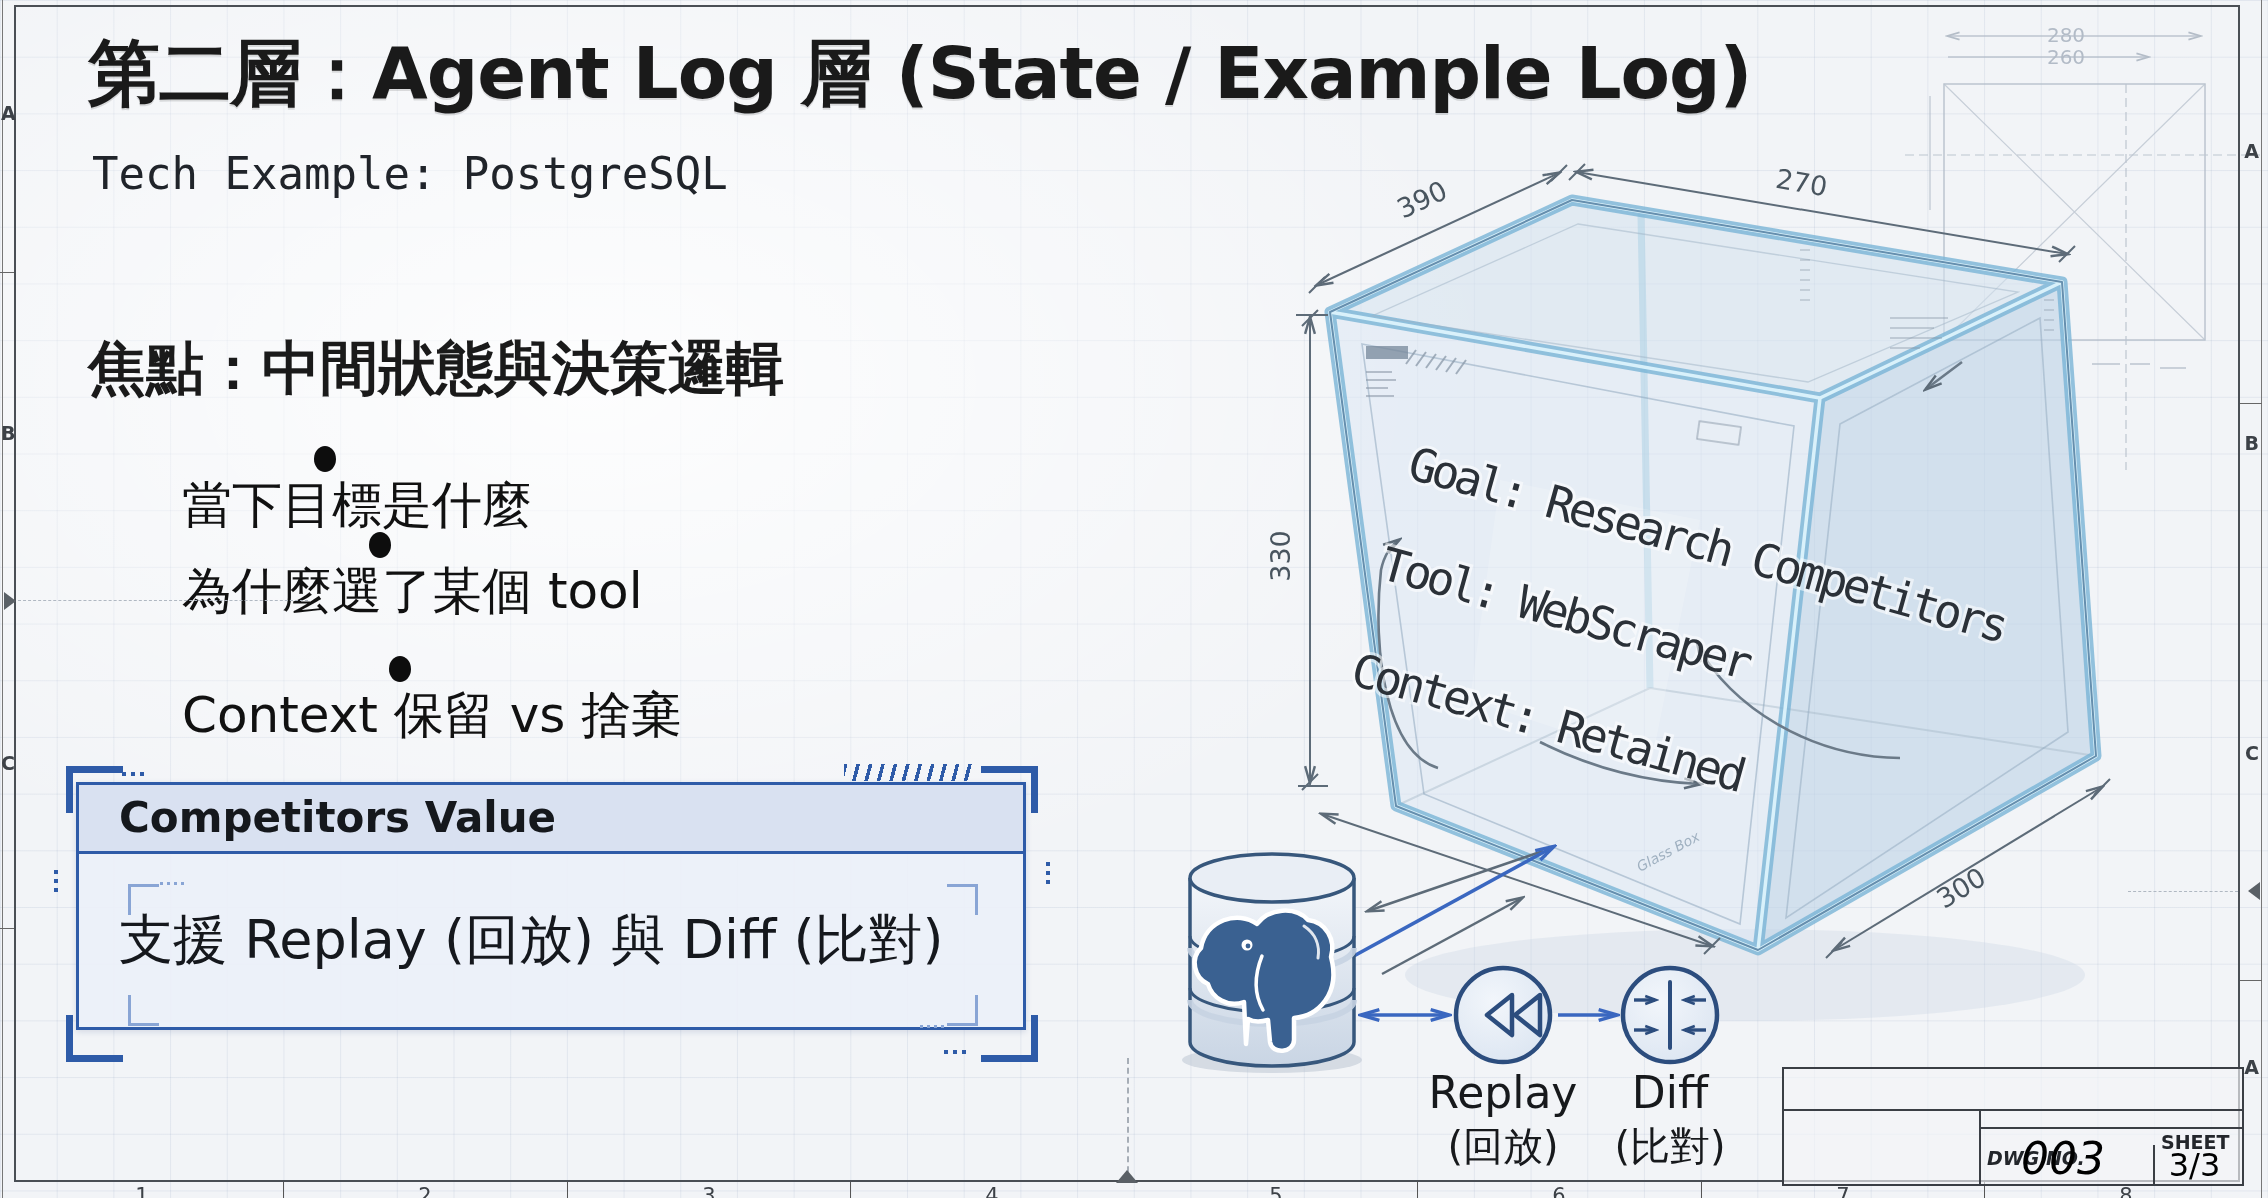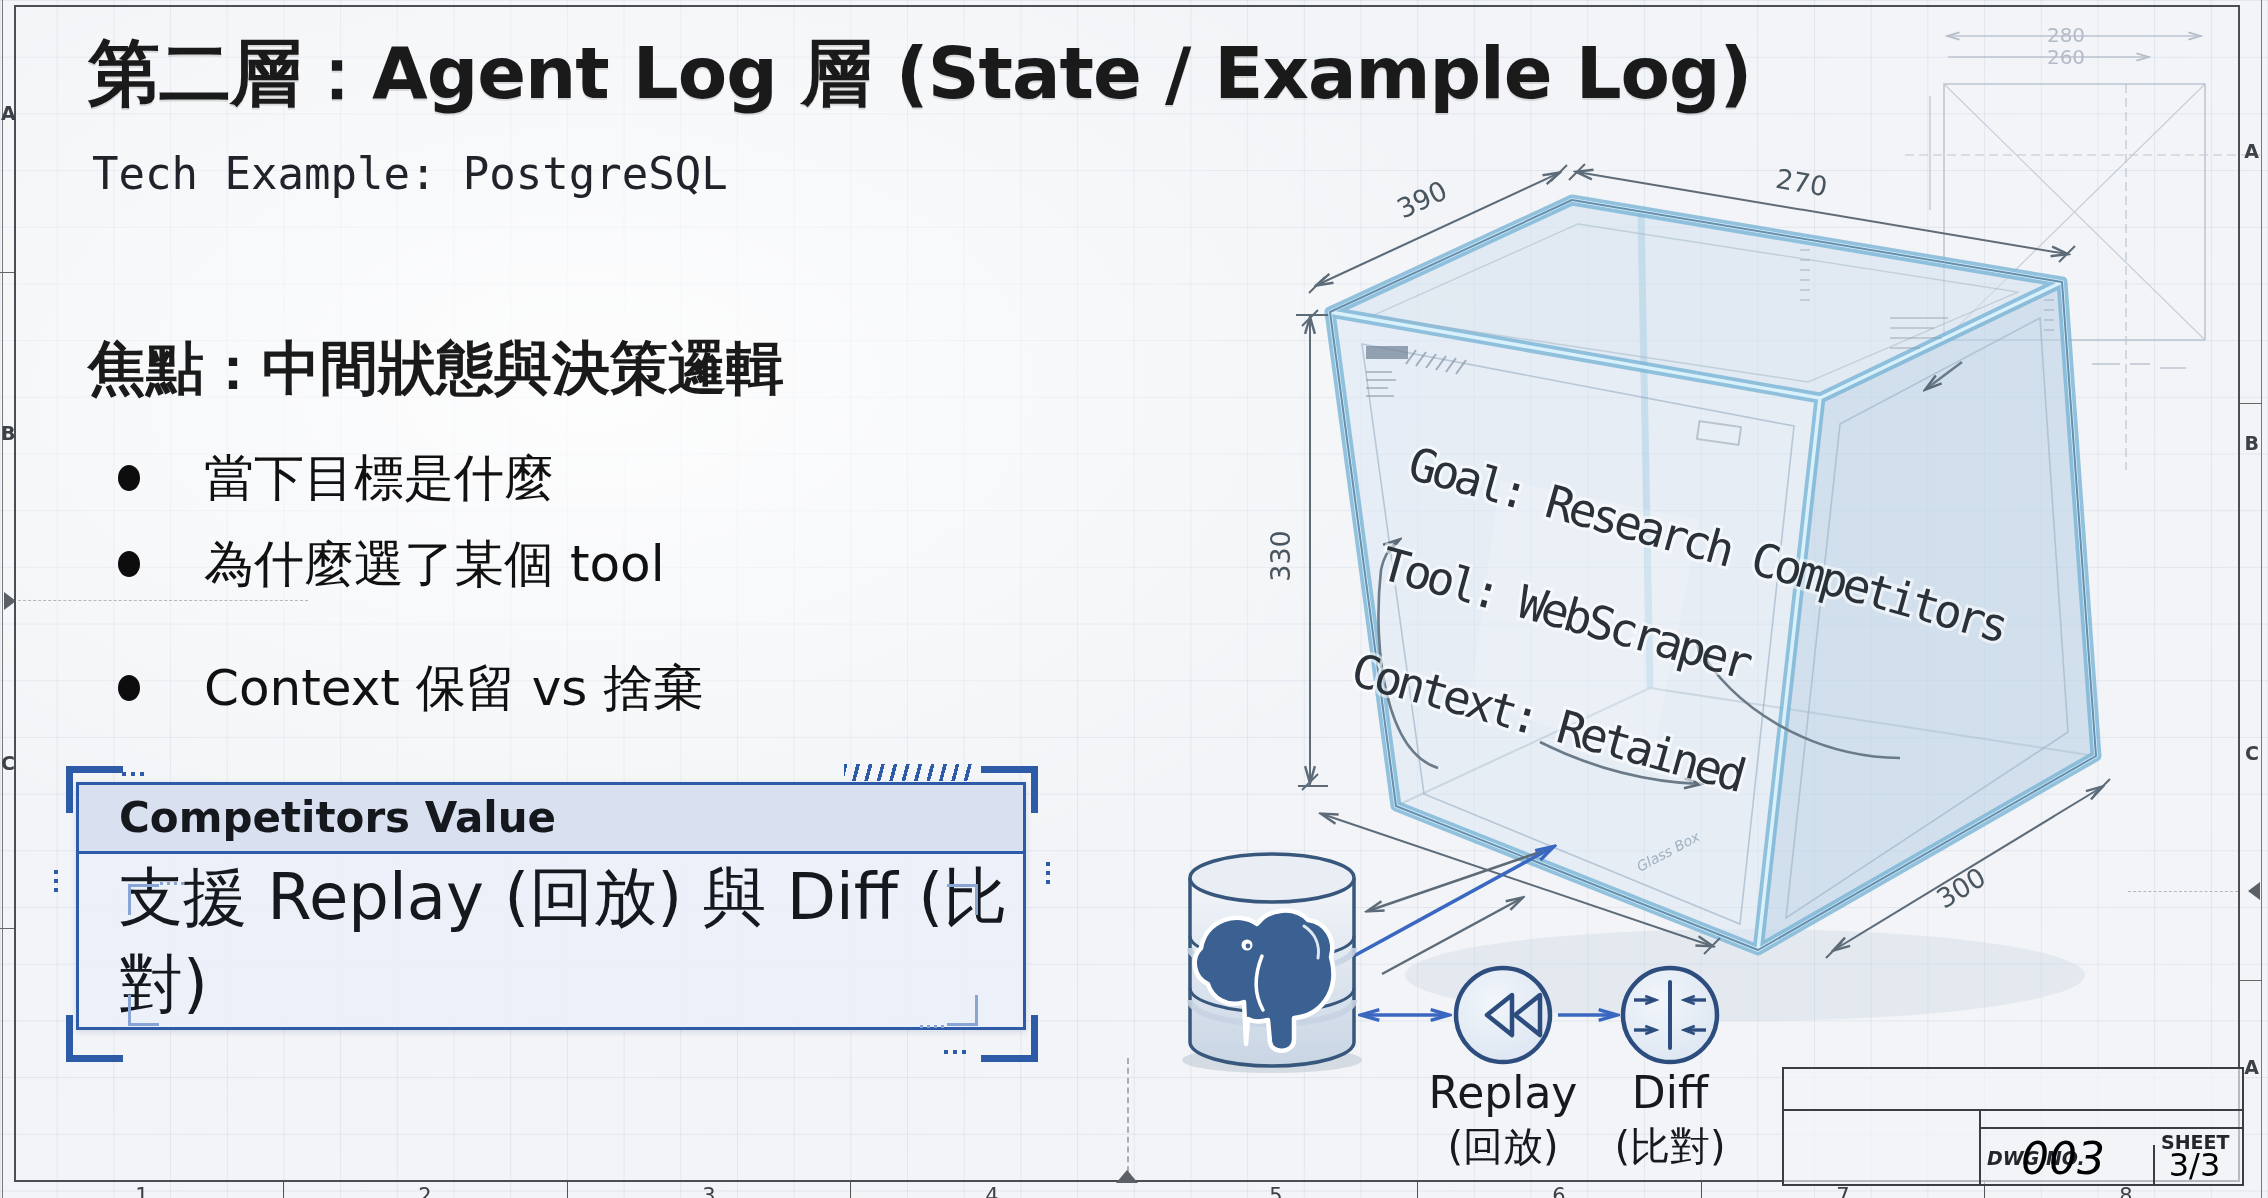--- a/index.html
+++ b/index.html
@@ -35,31 +35,31 @@
     border-top:9px solid transparent;border-bottom:9px solid transparent;border-right:12px solid #5a6066;}
   .ctr-dash-h-l{position:absolute;left:18px;top:600px;width:290px;border-top:1.5px dashed #b0b8c2;}
   .ctr-dash-h-r{position:absolute;right:30px;top:891px;width:110px;border-top:1.5px dashed #b0b8c2;}
 
   
   .page-title{position:absolute;left:88px;top:26px;font-size:72px;font-weight:800;letter-spacing:-1px;
     text-shadow:0 2px 0 rgba(0,0,0,.12);}
   .page-subtitle{position:absolute;left:92px;top:148px;font-size:44px;color:#20242a;
     font-family:"DejaVu Sans Mono","Liberation Mono",monospace;}
   .focus-heading{position:absolute;left:88px;top:330px;font-size:58px;font-weight:700;}
-  .bullet-row{position:absolute;left:118px;height:64px;display:flex;align-items:center;}
+  .bullet-row{position:absolute;left:118px;height:64px;display:flex;align-items:center;flex-direction:column;}
   .bullet-dot{width:22px;height:26px;border-radius:50%;background:#0d0d0d;flex:none;}
   .bullet-text{margin-left:64px;font-size:50px;color:#111;white-space:nowrap;}
 
   
   .vbox{position:absolute;left:66px;top:766px;width:972px;height:296px;}
   .vbox .main{position:absolute;left:10px;top:16px;width:944px;height:242px;
     border:3px solid #2e5ba8;background:rgba(236,240,248,.92);box-shadow:0 2px 6px rgba(40,70,130,.15);}
   .vbox .hdr{height:66px;line-height:66px;background:#d9e1f1;border-bottom:3px solid #2e5ba8;
     padding-left:40px;font-size:42px;font-weight:800;color:#15181d;}
-  .vbox .bdy{height:173px;display:flex;align-items:center;padding-left:40px;font-size:64px;color:#15181d;}
+  .vbox .bdy{height:173px;display:flex;align-items:center;padding-left:40px;font-size:54px;color:#15181d;}
   .cb{position:absolute;width:50px;height:40px;}
   .cb.tl{left:0;top:0;border-left:7px solid #2e5ba8;border-top:7px solid #2e5ba8;}
   .cb.tr{right:0;top:0;border-right:7px solid #2e5ba8;border-top:7px solid #2e5ba8;}
   .cb.bl{left:0;bottom:0;border-left:7px solid #2e5ba8;border-bottom:7px solid #2e5ba8;}
   .cb.br{right:0;bottom:0;border-right:7px solid #2e5ba8;border-bottom:7px solid #2e5ba8;}
   .icb{position:absolute;width:28px;height:28px;}
   .icb.tl{left:62px;top:118px;border-left:3px solid #89a5d5;border-top:3px solid #89a5d5;}
   .icb.tr{right:60px;top:118px;border-right:3px solid #89a5d5;border-top:3px solid #89a5d5;}
   .icb.bl{left:62px;bottom:36px;border-left:3px solid #89a5d5;border-bottom:3px solid #89a5d5;}
   .icb.br{right:60px;bottom:36px;border-right:3px solid #89a5d5;border-bottom:3px solid #89a5d5;}

